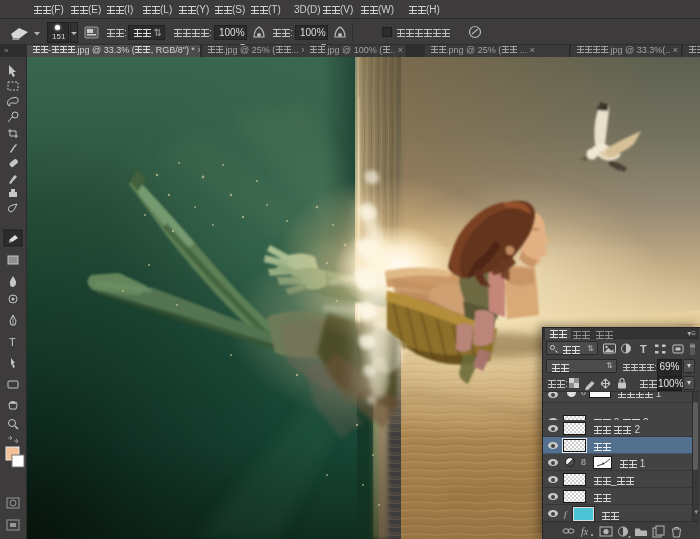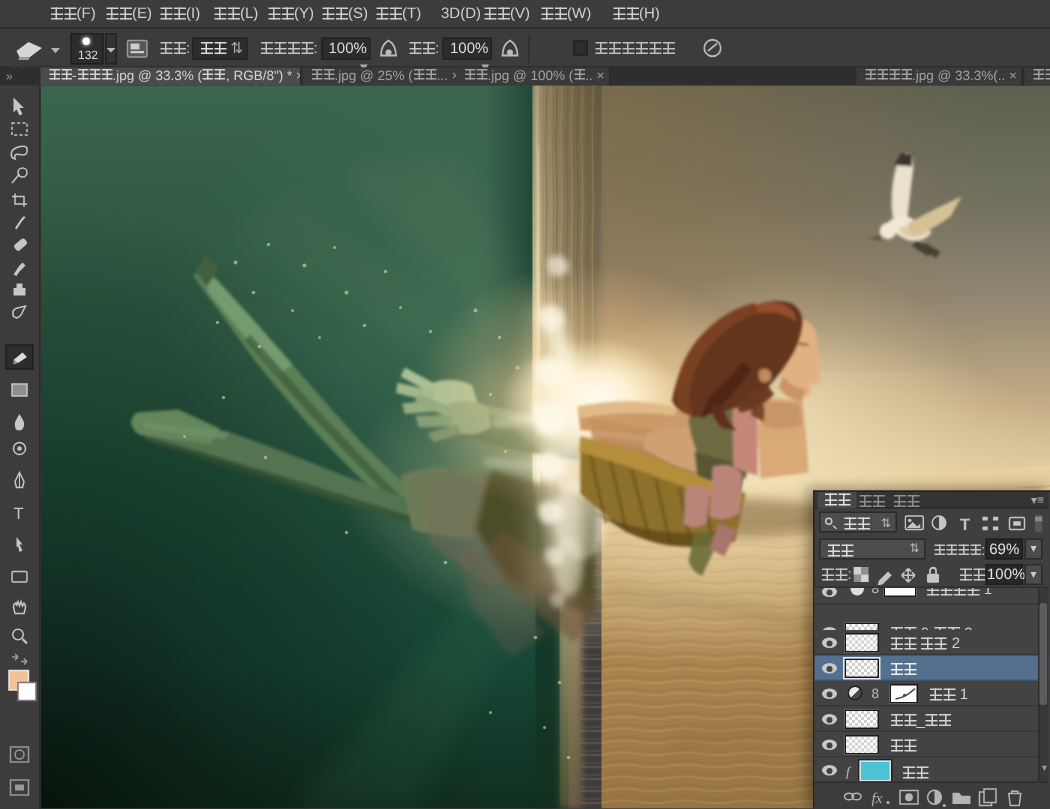--- a/index.html
+++ b/index.html
@@ -54,21 +54,21 @@
 </div>
 
 <div id="optbar" class="abs">
 <svg class="abs" style="left:8px;top:4px" width="32" height="17" viewBox="0 0 32 17">
 <path d="M3 10 L11 4 L20 8 L12 14 L5 14 Z" fill="#d6d6d6"></path>
         <path d="M5 14 L12 14 L11 16 L4 16Z" fill="#9a9a9a"></path>
         <path d="M26 8 l6 0 -3 3.5z" fill="#b5b5b5"></path>
       </svg>
 <div class="abs" style="left:47px;top:2px;width:22px;height:21px;background:#2c2c2c;border:1px solid #1f1f1f;">
 <div class="abs" style="left:7px;top:2px;width:5px;height:5px;border-radius:50%;background:#fff;box-shadow:0 0 3px #fff"></div>
-<div class="abs" style="left:4px;top:9px;color:#ddd;font-size:8px;">132</div>
+<div class="abs" style="left:4px;top:9px;color:#ddd;font-size:8px;">151</div>
       </div>
 <div class="abs" style="left:70px;top:2px;width:8px;height:21px;background:#333;border:1px solid #222;">
         <div style="width:0;height:0;border-left:3px solid transparent;border-right:3px solid transparent;border-top:3px solid #bbb;margin:9px auto;"></div>
       </div>
 <svg class="abs" style="left:84px;top:5px" width="16" height="14" viewBox="0 0 16 14">
         <rect x="1" y="2" width="13" height="11" rx="1" fill="#575757" stroke="#9a9a9a"></rect>
         <rect x="3" y="4" width="6" height="4" fill="#ccc"></rect>
         <rect x="3" y="9" width="9" height="1.5" fill="#ccc"></rect>
       </svg>
 <span class="lbl" style="left:106px"><span class="g g8"></span><span class="g g8"></span>:</span>
@@ -92,20 +92,21 @@
         <circle cx="7" cy="7" r="5.5" fill="none" stroke="#b5b5b5" stroke-width="1.2"></circle>
         <path d="M4 9 L10 4" stroke="#b5b5b5" stroke-width="1.2"></path>
       </svg>
 </div>
 
 <div id="tabbar" class="abs">
 <span style="position:absolute;left:4px;top:1px;color:#9a9a9a;font-size:8px;">»</span>
 <div class="dtab act" style="left:27px;width:174px;"><span class="g g7"></span><span class="g g7"></span>-<span class="g g7"></span><span class="g g7"></span><span class="g g7"></span>.jpg @ 33.3% (<span class="g g7"></span><span class="g g7"></span>, RGB/8") * <span style="color:#bbb">×</span></div>
 <div class="dtab" style="left:202px;width:118px;"><span class="g g7"></span><span class="g g7"></span>.jpg @ 25% (<span class="g g7"></span><span class="g g7"></span>... <span style="color:#999">×</span></div>
 <div class="dtab" style="left:304px;width:103px;"><span class="g g7"></span><span class="g g7"></span>.jpg @ 100% (<span class="g g7"></span>.. <span style="color:#999">×</span></div>
+<div class="dtab" style="left:425px;width:145px;"><span class="g g7"></span><span class="g g7"></span>.png @ 25% (<span class="g g7"></span><span class="g g7"></span> ... <span style="color:#999">×</span></div>
 <div class="dtab" style="left:571px;width:111px;"><span class="g g7"></span><span class="g g7"></span><span class="g g7"></span><span class="g g7"></span>.jpg @ 33.3%(.. <span style="color:#999">×</span></div>
 <div class="dtab" style="left:683px;width:17px;border-right:none"><span class="g g7"></span><span class="g g7"></span></div>
 </div>
 
 <div id="canvas" class="abs">
 <svg width="673" height="482" viewBox="0 0 673 482">
 <defs>
 <linearGradient id="waterv" x1="0" y1="0" x2="0" y2="1">
 <stop offset="0" stop-color="#3a654e"></stop>
             <stop offset="0.3" stop-color="#2b553f"></stop>
@@ -508,21 +509,21 @@
 <rect x="87" y="0" width="5" height="12" rx="1" fill="#575757"></rect>
           <rect x="87" y="1.5" width="5" height="3" fill="#8a8a8a"></rect>
 </svg>
 </div>
 <div class="abs" style="left:0;top:30px;width:156px;height:17px;">
 <div class="pbox" style="left:3px;top:1px;width:71px;height:14px;">
           <span style="position:absolute;left:4px;top:2px;"><span class="g g8"></span><span class="g g8"></span></span>
           <span style="position:absolute;right:3px;top:1px;color:#bbb;font-size:8px;">⇅</span>
         </div>
 <span class="abs" style="left:79px;top:4px;color:#c5c5c5;"><span class="g g7"></span><span class="g g7"></span><span class="g g7"></span><span class="g g7"></span>:</span>
-<div class="vbox" style="left:114px;top:1px;width:25px;height:14px;line-height:13px;">69%</div>
+<div class="vbox" style="left:114px;top:1px;width:25px;height:32px;line-height:13px;">69%</div>
 <div class="pbox" style="left:140px;top:1px;width:12px;height:14px;">
           <span style="position:absolute;left:3px;top:1px;color:#ccc;font-size:8px;">▾</span>
         </div>
 </div>
 <div class="abs" style="left:0;top:47px;width:156px;height:17px;border-bottom:1px solid #303030;">
 <span class="abs" style="left:4px;top:3px;color:#c5c5c5;"><span class="g g8"></span><span class="g g8"></span>:</span>
 <svg class="abs" style="left:26px;top:2px" width="72" height="13" viewBox="0 0 72 13" fill="#c5c5c5">
 <rect x="0" y="1" width="10" height="10" fill="#8f8f8f"></rect>
           <rect x="0" y="1" width="5" height="5" fill="#d2d2d2"></rect>
           <rect x="5" y="6" width="5" height="5" fill="#d2d2d2"></rect>

